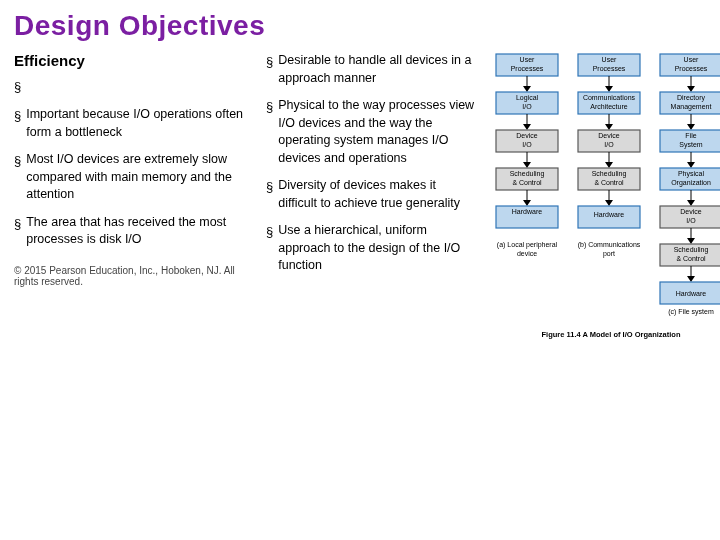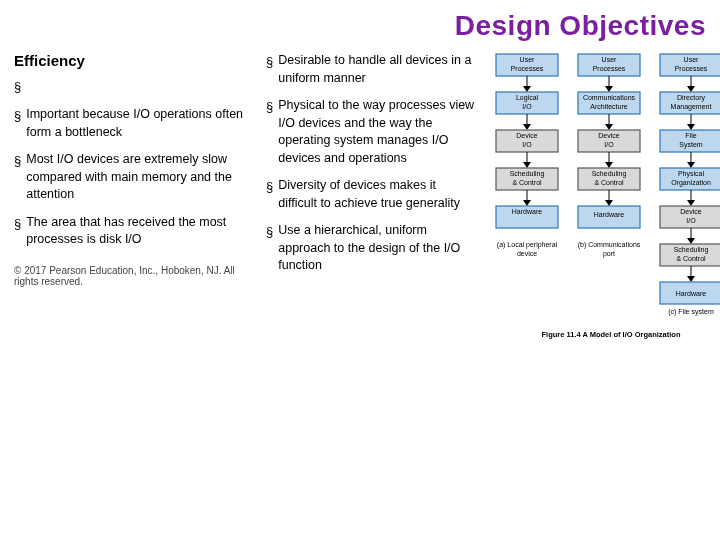--- a/index.html
+++ b/index.html
@@ -14,21 +14,21 @@
 
     .page {
       width: 720px;
       height: 540px;
       padding: 10px 14px 8px 14px;
       display: flex;
       flex-direction: column;
     }
 
     .title {
-      text-align: right;
+      text-align: left;
       font-size: 28px;
       font-weight: bold;
       color: #7B1FA2;
       font-family: Arial Black, Arial, sans-serif;
       margin-bottom: 10px;
       letter-spacing: 0.5px;
     }
 
     .main-content {
       display: flex;
@@ -108,28 +108,28 @@
       </div>
       <div class="bullet-item">
         <span class="bullet">§</span>
         <span>Most I/O devices are extremely slow compared with main memory and the attention</span>
       </div>
       <div class="bullet-item">
         <span class="bullet">§</span>
         <span>The area that has received the most processes is disk I/O</span>
       </div>
 
-      <div class="footer" style="margin-top: 16px;">© 2017 Pearson Education, Inc., Hoboken, NJ. All rights reserved.</div>
+      <div class="footer" style="margin-top: 16px;">© 2015 Pearson Education, Inc., Hoboken, NJ. All rights reserved.</div>
     </div>
 
     <div class="middle-panel">
 
       <div class="bullet-item">
         <span class="bullet">§</span>
-        <span>Desirable to handle all devices in a uniform manner</span>
+        <span>Desirable to handle all devices in a approach manner</span>
       </div>
       <div class="bullet-item">
         <span class="bullet">§</span>
         <span>Physical to the way processes view I/O devices and the way the operating system manages I/O devices and operations</span>
       </div>
       <div class="bullet-item">
         <span class="bullet">§</span>
         <span>Diversity of devices makes it difficult to achieve true generality</span>
       </div>
       <div class="bullet-item">

